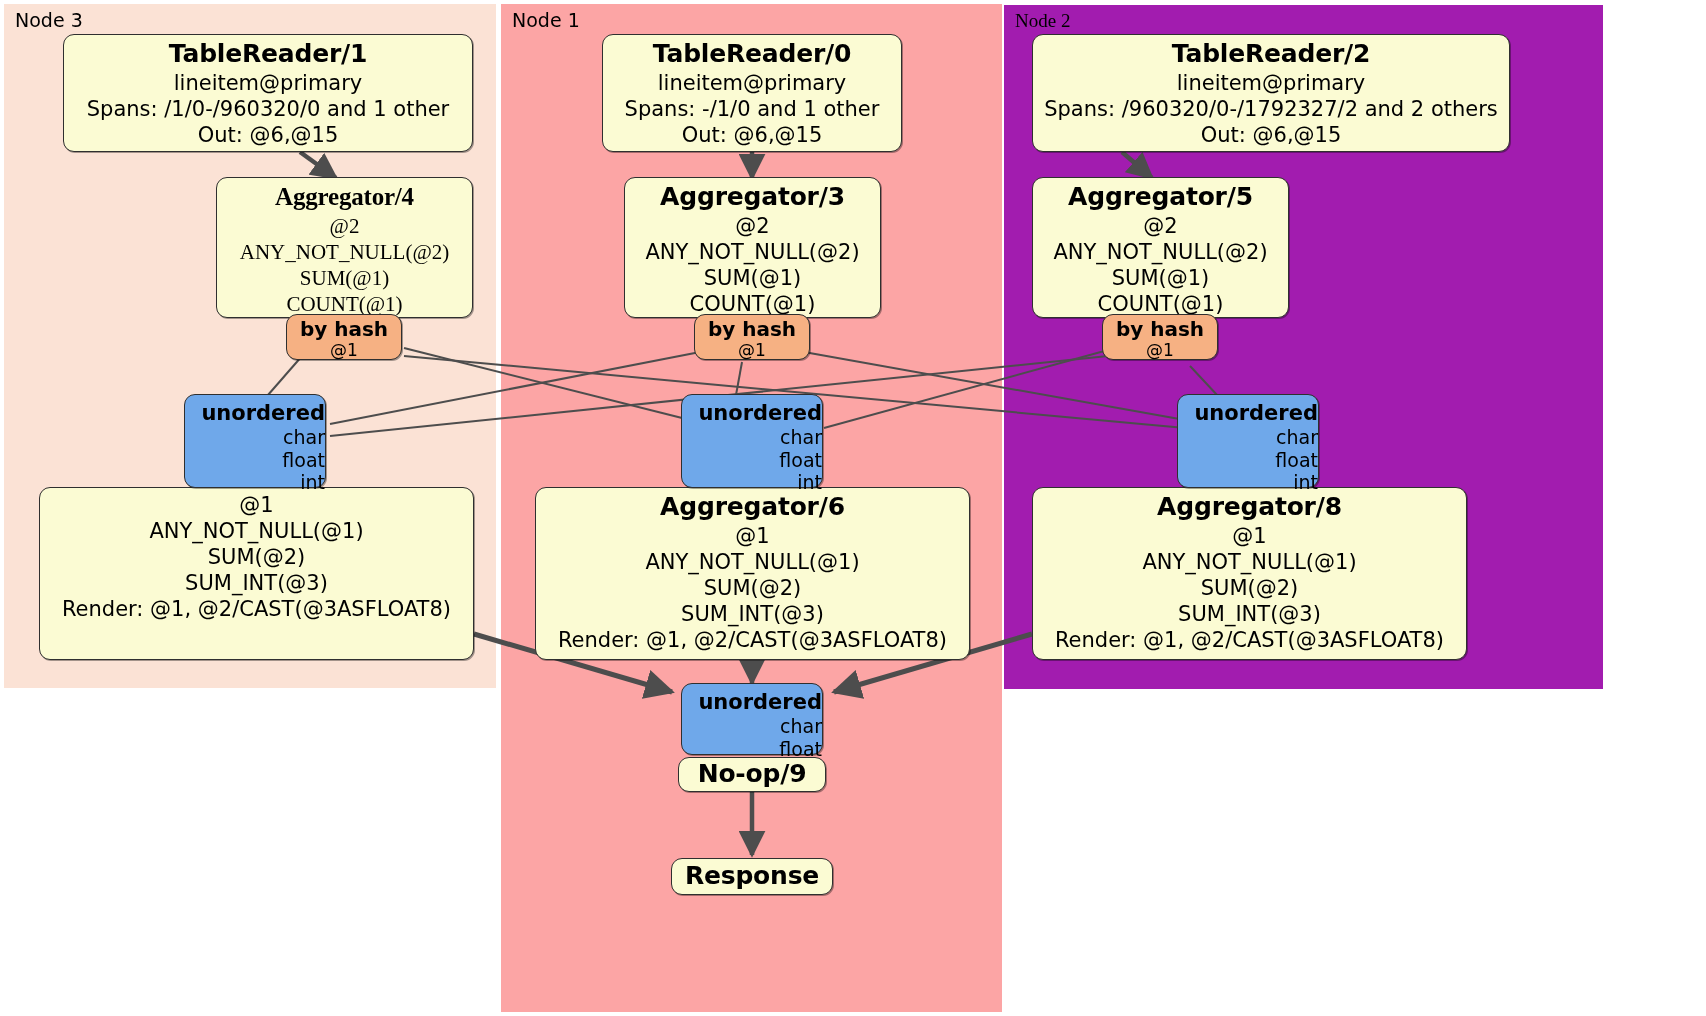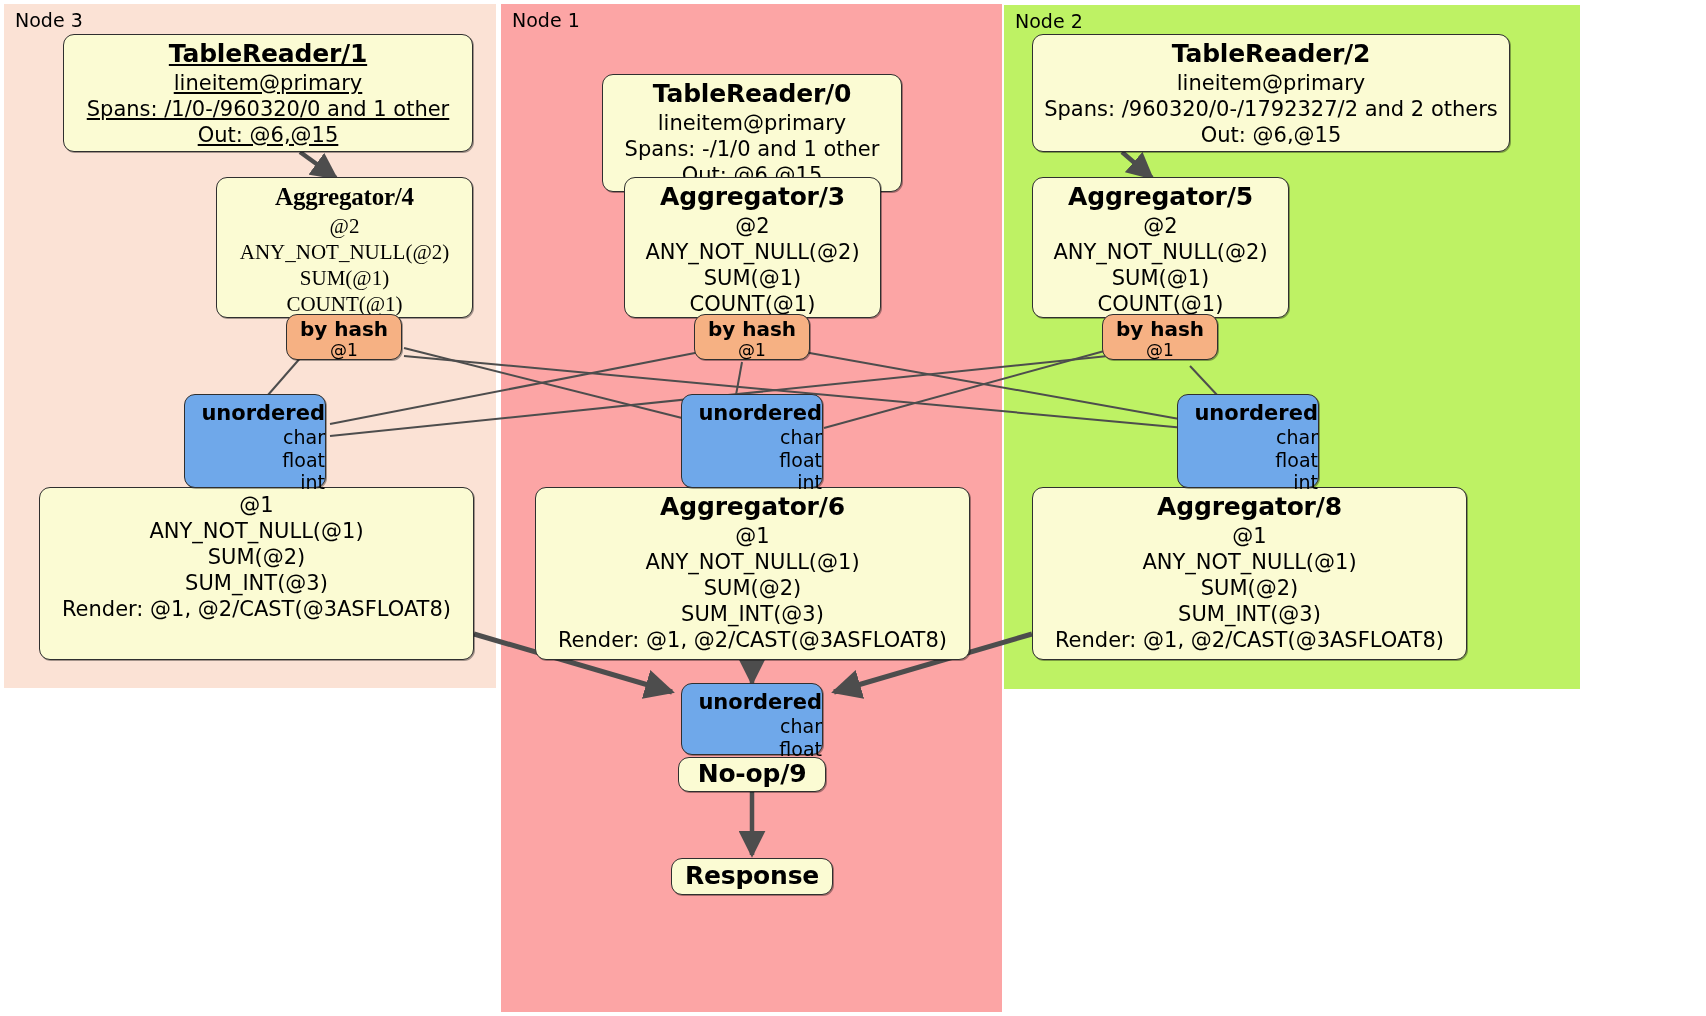--- a/index.html
+++ b/index.html
@@ -9,20 +9,21 @@
   }
   body {
     font-family: "DejaVu Sans", "Liberation Sans", sans-serif;
   }
   #canvas {
     position: relative;
     width: 1580px;
     height: 1016px;
     background: #ffffff;
     overflow: hidden;
+    padding-left: 23px;
   }
   
   .node-panel {
     position: absolute;
     box-sizing: border-box;
   }
   .node-panel .node-label {
     position: absolute;
     top: 6px;
     left: 11px;
@@ -121,21 +122,21 @@
 <div id="canvas">
 
   <div class="node-panel" style="left:4px; top:4px; width:492px; height:684px; background:#fbe2d5;">
     <span class="node-label">Node 3</span>
   </div>
 
   <div class="node-panel" style="left:501px; top:4px; width:501px; height:1008px; background:#fca5a5;">
     <span class="node-label">Node 1</span>
   </div>
 
-  <div class="node-panel" style="left:1004px; top:5px; width:698px; height:684px; background:#bef264;">
+  <div class="node-panel" style="left:1004px; top:5px; width:698px; height:684px; background:#a21caf;font-family:Liberation Serif, serif;">
     <span class="node-label">Node 2</span>
   </div>
 
   <svg id="edges" viewBox="0 0 1706 1016">
     <defs>
       <marker id="arrow" viewBox="0 0 10 10" refX="9" refY="5" markerWidth="6" markerHeight="6" orient="auto-start-reverse">
         <path d="M 0 0 L 10 5 L 0 10 z" fill="#4d4d4d"></path>
       </marker>
       <marker id="arrowthin" viewBox="0 0 10 10" refX="9" refY="5" markerWidth="5" markerHeight="5" orient="auto-start-reverse">
         <path d="M 0 0 L 10 5 L 0 10 z" fill="#4d4d4d"></path>
@@ -159,21 +160,21 @@
     <path d="M 1190 366 L 1218 396" stroke="#4d4d4d" stroke-width="2" fill="none"></path>
 
     <path d="M 474 634 L 672 692" stroke="#4d4d4d" stroke-width="5" fill="none" marker-end="url(#arrow)"></path>
     <path d="M 1032 634 L 834 692" stroke="#4d4d4d" stroke-width="5" fill="none" marker-end="url(#arrow)"></path>
 
     <path d="M 752 660 L 752 683" stroke="#4d4d4d" stroke-width="4.5" fill="none" marker-end="url(#arrow)"></path>
 
     <path d="M 752 789 L 752 855" stroke="#4d4d4d" stroke-width="4.5" fill="none" marker-end="url(#arrow)"></path>
   </svg>
 
-  <div class="proc-box" style="left:63px; top:34px; width:410px; height:118px;text-decoration:underline;">
+  <div class="proc-box" style="left:63px; top:34px; width:410px; height:118px;">
     <div class="title">TableReader/1</div>
     <div class="line">lineitem@primary</div>
     <div class="line">Spans: /1/0-/960320/0 and 1 other</div>
     <div class="line">Out: @6,@15</div>
   </div>
 
   <div class="proc-box" style="left:216px; top:177px; width:257px; height:141px;font-family:Liberation Serif, serif;">
     <div class="title">Aggregator/4</div>
     <div class="line">@2</div>
     <div class="line">ANY_NOT_NULL(@2)</div>
@@ -194,21 +195,21 @@
   </div>
 
   <div class="proc-box" style="left:39px; top:487px; width:435px; height:173px;">
     <div class="line">@1</div>
     <div class="line">ANY_NOT_NULL(@1)</div>
     <div class="line">SUM(@2)</div>
     <div class="line">SUM_INT(@3)</div>
     <div class="line">Render: @1, @2/CAST(@3ASFLOAT8)</div>
   </div>
 
-  <div class="proc-box" style="left:602px; top:34px; width:300px; height:118px;margin-top:40px;">
+  <div class="proc-box" style="left:602px; top:34px; width:300px; height:118px;">
     <div class="title">TableReader/0</div>
     <div class="line">lineitem@primary</div>
     <div class="line">Spans: -/1/0 and 1 other</div>
     <div class="line">Out: @6,@15</div>
   </div>
 
   <div class="proc-box" style="left:624px; top:177px; width:257px; height:141px;">
     <div class="title">Aggregator/3</div>
     <div class="line">@2</div>
     <div class="line">ANY_NOT_NULL(@2)</div>

